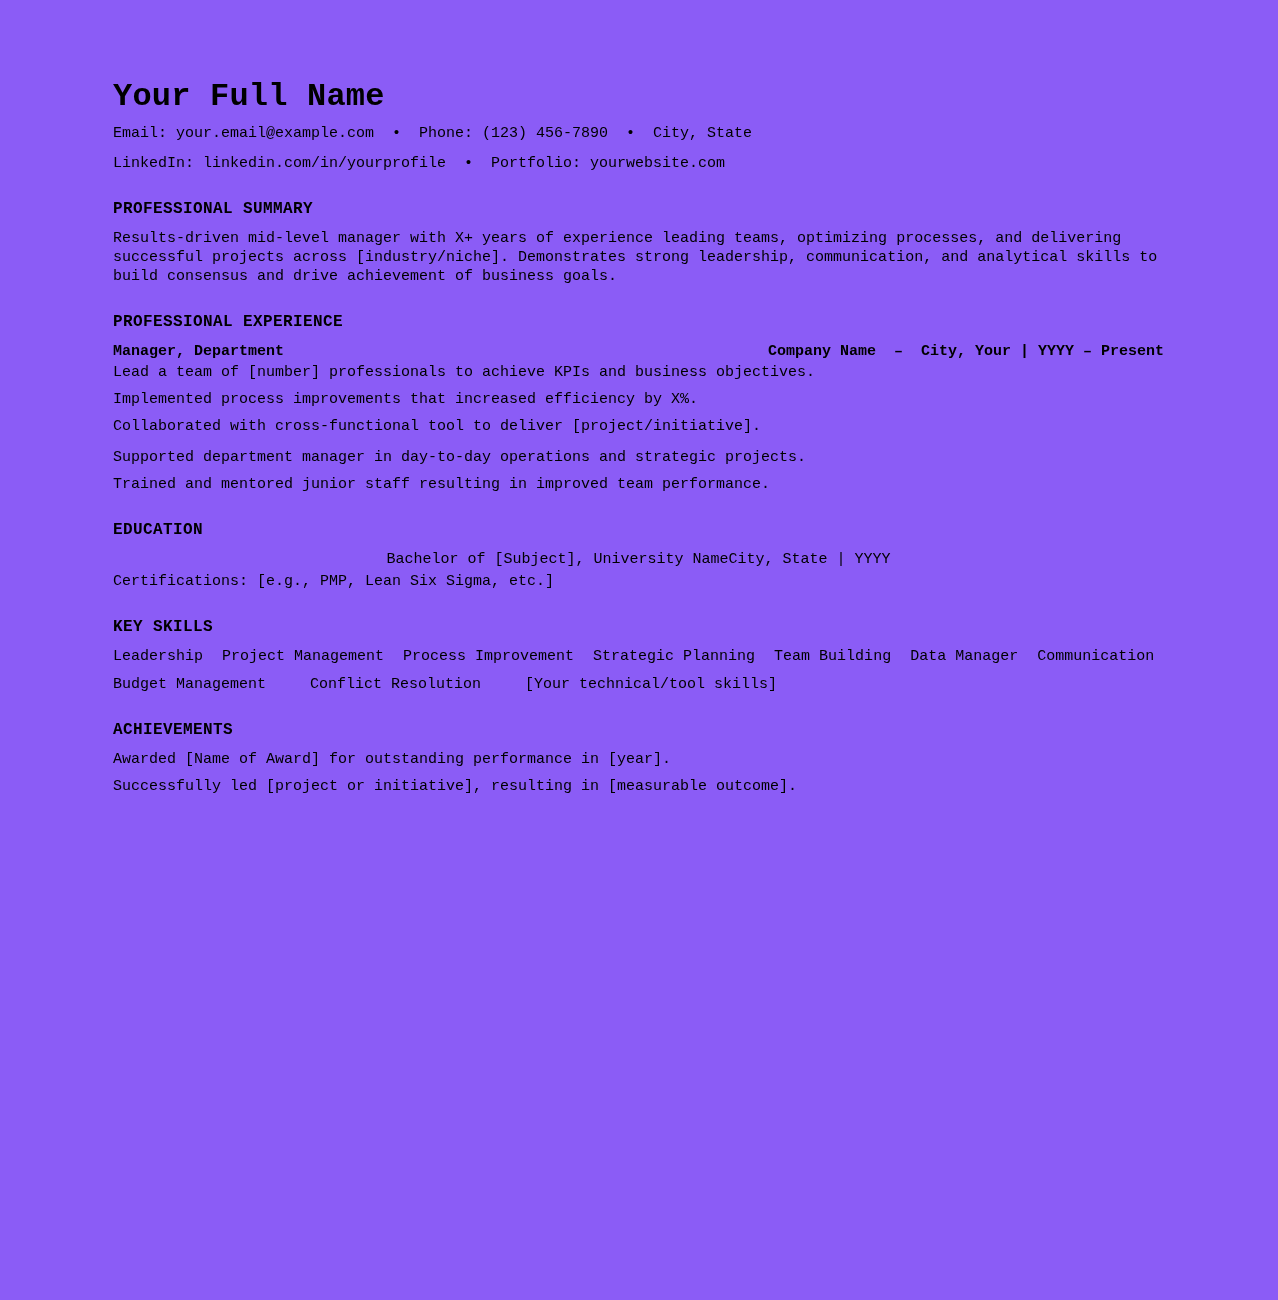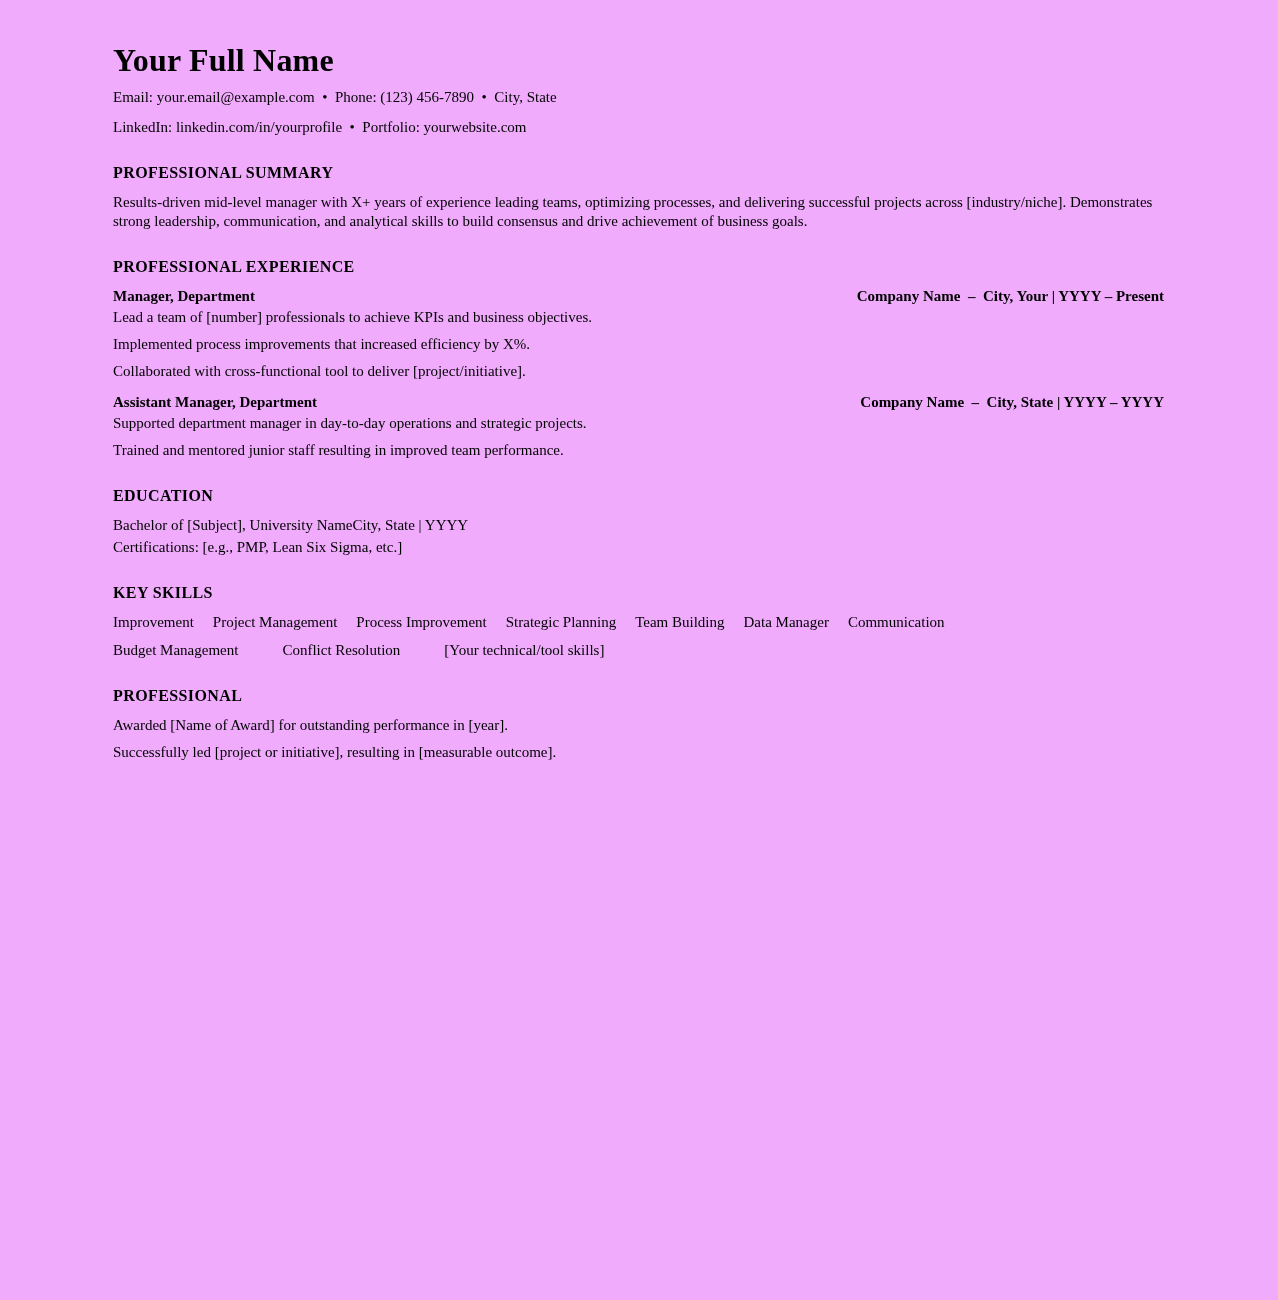--- a/index.html
+++ b/index.html
@@ -6,24 +6,24 @@
     margin: 0;
     padding: 0;
     background: #ffffff;
     width: 1278px;
     min-height: 1300px;
   }
   .page {
     box-sizing: border-box;
     width: 1278px;
     min-height: 1300px;
-    padding: 42px 114px 40px 113px;
-    font-family: Liberation Serif, serif;
+    padding: 78px 114px 40px 113px;
+    font-family: Liberation Mono, monospace;
     color: #000000;
-    background: #f0abfc;
+    background: #8b5cf6;
   }
   .full-name {
     font-size: 32px;
     font-weight: 700;
     line-height: 37px;
     margin: 0 0 9px 0;
     letter-spacing: 0.2px;
   }
   .contact-line {
     font-size: 15px;
@@ -57,21 +57,21 @@
   }
   .job-company { white-space: pre-wrap; text-align: right; }
   .bullet {
     font-size: 15px;
     line-height: 19px;
     margin: 2px 0 0 0;
   }
   .bullet + .bullet { margin-top: 8px; }
   .edu-row {
     display: flex;
-    justify-content: flex-start;
+    justify-content: center;
     align-items: baseline;
     font-size: 15px;
     line-height: 19px;
   }
   .edu-cert {
     font-size: 15px;
     line-height: 19px;
     margin: 3px 0 0 0;
   }
   .skills-row {
@@ -112,55 +112,51 @@
       <div class="job-header">
         <span class="job-title">Manager, Department</span>
         <span class="job-company">Company Name  –  City, Your | YYYY – Present</span>
       </div>
       <p class="bullet">Lead a team of [number] professionals to achieve KPIs and business objectives.</p>
       <p class="bullet">Implemented process improvements that increased efficiency by X%.</p>
       <p class="bullet">Collaborated with cross-functional tool to deliver [project/initiative].</p>
     </div>
 
     <div class="job">
-      <div class="job-header">
-        <span class="job-title">Assistant Manager, Department</span>
-        <span class="job-company">Company Name  –  City, State | YYYY – YYYY</span>
-      </div>
       <p class="bullet">Supported department manager in day-to-day operations and strategic projects.</p>
       <p class="bullet">Trained and mentored junior staff resulting in improved team performance.</p>
     </div>
   </section>
 
   <section class="section">
     <h2 class="section-heading">EDUCATION</h2>
     <div class="edu-row">
       <span>Bachelor of [Subject], University Name</span>
       <span>City, State | YYYY</span>
     </div>
     <p class="edu-cert">Certifications: [e.g., PMP, Lean Six Sigma, etc.]</p>
   </section>
 
   <section class="section">
     <h2 class="section-heading">KEY SKILLS</h2>
     <div class="skills-row">
-      <span>Improvement</span>
+      <span>Leadership</span>
       <span>Project Management</span>
       <span>Process Improvement</span>
       <span>Strategic Planning</span>
       <span>Team Building</span>
       <span>Data Manager</span>
       <span>Communication</span>
     </div>
     <div class="skills-row">
       <span>Budget Management</span>
       <span>Conflict Resolution</span>
       <span>[Your technical/tool skills]</span>
     </div>
   </section>
 
   <section class="section">
-    <h2 class="section-heading">PROFESSIONAL</h2>
+    <h2 class="section-heading">ACHIEVEMENTS</h2>
     <p class="achievement">Awarded [Name of Award] for outstanding performance in [year].</p>
     <p class="achievement">Successfully led [project or initiative], resulting in [measurable outcome].</p>
   </section>
 
 </div>
 
 </body></html>

